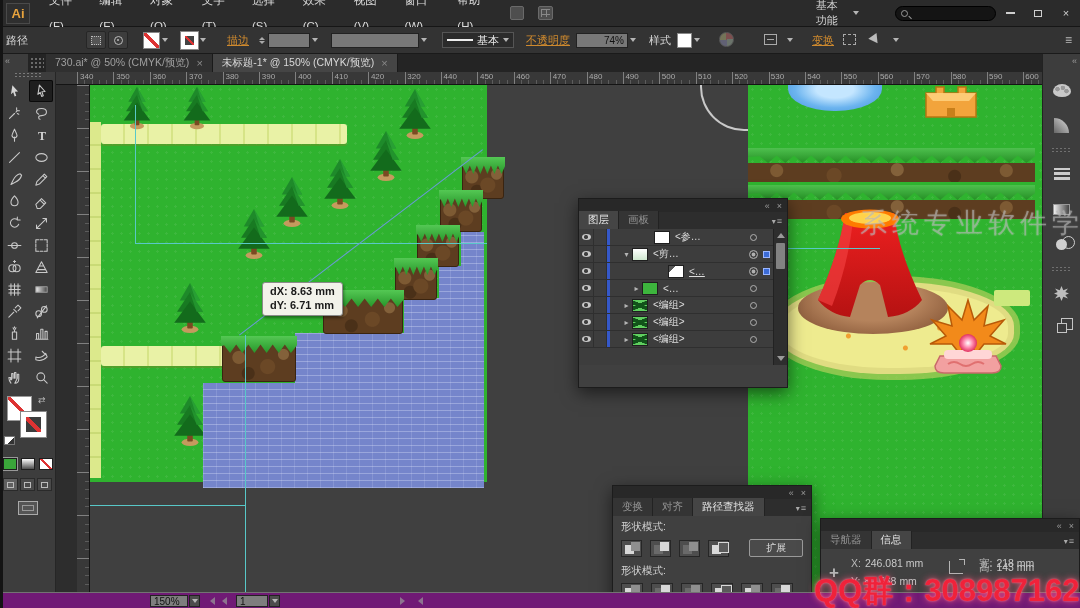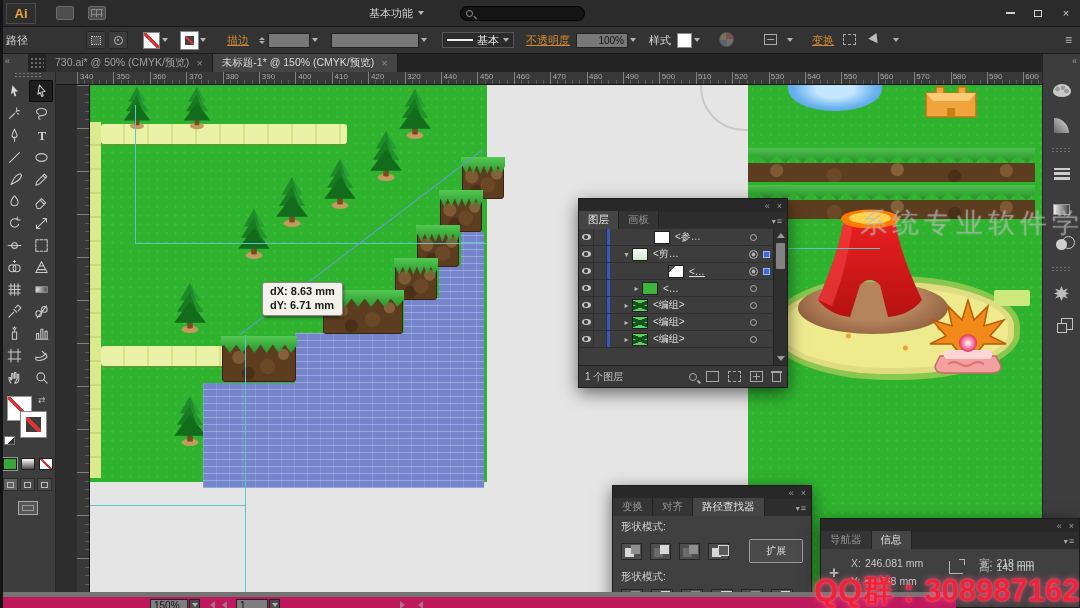--- a/index.html
+++ b/index.html
@@ -109,21 +109,21 @@
                        repeating-linear-gradient(90deg,#5c5c5c 0 1px,transparent 1px 7.28px);
       background-size:100% 100%,100% 4px;background-position:0 0,0 100%;background-repeat:no-repeat,repeat-x;overflow:hidden;}
   .hr-labels{display:flex;justify-content:space-between;padding:0 3px;font-size:8px;line-height:10px;color:#aaa;}
   .vruler{position:absolute;left:77px;top:85px;width:13px;bottom:16px;background:#383838;border-right:1px solid #141414;z-index:2;
       background-image:repeating-linear-gradient(180deg,#808080 0 1px,transparent 1px 43px),
                        repeating-linear-gradient(180deg,#5c5c5c 0 1px,transparent 1px 8.6px);
       background-size:100% 100%,4px 100%;background-position:0 0,100% 0;background-repeat:no-repeat,repeat-y;}
   .pasteboard{position:absolute;left:56px;top:85px;width:21px;bottom:16px;background:#2d2d2d;}
 
   
-  .viewport{position:absolute;left:90px;top:85px;right:38px;bottom:16px;background:#e5e5e5;overflow:hidden;z-index:1;}
+  .viewport{position:absolute;left:90px;top:85px;right:38px;bottom:16px;background:#404040;overflow:hidden;z-index:1;}
   .map{position:absolute;background:#2fb32f;background-image:radial-gradient(rgba(255,255,255,.07) 1px,transparent 1.2px);background-size:9px 9px;}
   .map-left{left:0;top:0;width:397px;height:397px;}
   .map-right{left:658px;top:0;width:294px;height:507px;}
   .ystrip{position:absolute;left:0;top:37px;width:11px;height:356px;background:repeating-linear-gradient(180deg,#dce98c 0 22px,#c9da76 22px 24px);}
   .ybar{position:absolute;left:11px;width:246px;height:20px;border-radius:3px;
       background:repeating-linear-gradient(90deg,#e9f2a6 0 22px,#d6e487 22px 24px);box-shadow:0 2px 0 rgba(120,140,40,.45);}
   .tree{position:absolute;}
   .cliff{position:absolute;width:42px;height:36px;border-radius:3px;border:1px solid #3a2410;
       background:radial-gradient(circle at 22% 38%,#7d5a33 0 6px,transparent 7px),
                  radial-gradient(circle at 62% 62%,#6b4826 0 7px,transparent 8px),
@@ -227,21 +227,21 @@
   .pf-panel{left:612px;top:485px;width:200px;height:123px;overflow:hidden;}
   .pf-body{padding:4px 8px;font-size:10.5px;color:#d0d0d0;}
   .pf-row{display:flex;align-items:center;gap:8px;margin:5px 0 7px;}
   .pf{width:22px;height:17px;background:#4e4e4e;border:1px solid #262626;position:relative;}
   .pf::before,.pf::after{content:"";position:absolute;width:9px;height:9px;}
   .pf::before{left:3px;top:4px;background:#d8d8d8;}
   .pf::after{left:9px;top:1px;background:#8f8f8f;}
   .pf.b::after{background:#d8d8d8;} .pf.b::before{background:#6a6a6a;}
   .pf.c::before{background:#6a6a6a;} 
   .pf.d::after{background:#5a5a5a;border:1px solid #d8d8d8;}
-  .pf-expand{margin-left:12px;width:56px;height:24px;border:1px solid #9a9a9a;border-radius:2px;background:#4a4a4a;
+  .pf-expand{margin-left:12px;width:56px;height:18px;border:1px solid #9a9a9a;border-radius:2px;background:#4a4a4a;
       color:#d8d8d8;font-size:10px;display:flex;align-items:center;justify-content:center;}
 
   
   .info-panel{left:820px;top:518px;width:260px;height:90px;}
   .info-body{position:relative;height:60px;font-size:10.5px;color:#c9c9c9;}
   .cross{position:absolute;left:8px;top:14px;font-size:17px;color:#b5b5b5;font-weight:bold;}
   .irow{position:absolute;white-space:nowrap;}
   .ilabel{color:#b9b9b9;margin-right:4px;}
   .dimico{position:absolute;left:128px;top:12px;width:14px;height:13px;border-left:1.4px solid #b5b5b5;border-bottom:1.4px solid #b5b5b5;}
   .dimico::after{content:"";position:absolute;right:-2px;top:-2px;width:5px;height:5px;border-top:1.4px solid #b5b5b5;border-right:1.4px solid #b5b5b5;}
@@ -257,21 +257,21 @@
       radial-gradient(circle at 75% 55%,#999 0 2px,transparent 2.5px),#c9c9c9;}
   .dk-wedge{width:15px;height:15px;border-radius:0 100% 0 0;background:linear-gradient(45deg,#666,#ddd);}
   .dk-stroke{width:16px;height:12px;background:linear-gradient(#ccc 0 2.5px,transparent 2.5px 4.5px,#ccc 4.5px 7.5px,transparent 7.5px 9px,#ccc 9px 12px);}
   .dk-grad{width:17px;height:11px;border:1px solid #999;background:linear-gradient(90deg,#eee,#444);}
   .dk-transp{width:11px;height:11px;border-radius:50%;background:#cfcfcf;position:relative;}
   .dk-transp::after{content:"";position:absolute;left:6px;top:-3px;width:11px;height:11px;border-radius:50%;border:1.5px solid #cfcfcf;}
   .dk-links{width:10px;height:10px;border:1.4px solid #c5c5c5;position:relative;background:#3d3d3d;}
   .dk-links::after{content:"";position:absolute;left:3px;top:-6px;width:10px;height:10px;border:1.4px solid #c5c5c5;z-index:-1;}
 
   
-  .statusbar{position:absolute;left:0;bottom:0;width:956px;height:16px;background:#be185d;border-top:5px solid #737373;z-index:6;font-size:10px;}
+  .statusbar{position:absolute;left:0;bottom:0;width:1080px;height:16px;background:#701a75;border-top:1px solid #737373;z-index:6;font-size:10px;}
   .sb-field{position:absolute;top:2px;height:12px;background:#7e7e7e;border:1px solid #222;color:#111;
       display:flex;align-items:center;padding:0 3px;}
   .sb-dd{position:absolute;top:2px;width:11px;height:12px;background:#4c4c4c;border:1px solid #222;display:flex;align-items:center;justify-content:center;}
   .sb-tri{width:0;height:0;border-top:4px solid transparent;border-bottom:4px solid transparent;position:absolute;top:4px;opacity:.7;}
   .sb-tri.l{border-right:5px solid #9a9a9a;} .sb-tri.r{border-left:5px solid #9a9a9a;}
   .sb-tool{position:absolute;left:290px;top:20px;color:#cfcfcf;}
 
   
   .wm-center{position:absolute;left:860px;top:205px;font-size:27px;letter-spacing:5px;color:rgba(178,178,178,.6);
       text-shadow:0 0 2px rgba(255,255,255,.25);z-index:8;white-space:nowrap;}
@@ -306,20 +306,32 @@
       </radialGradient>
       <linearGradient id="volg" x1="0" y1="0" x2="0" y2="1">
         <stop offset="0" stop-color="#ee2020"></stop>
           <stop offset="1" stop-color="#b61212"></stop>
       </linearGradient>
     </defs>
   </svg>
 
   <div class="menubar">
     <div class="ai-logo">Ai</div>
+    <div class="menus">
+
+    <span class="menu-item">文件(F)</span>
+        <span class="menu-item">编辑(E)</span>
+        <span class="menu-item">对象(O)</span>
+        <span class="menu-item">文字(T)</span>
+        <span class="menu-item">选择(S)</span>
+        <span class="menu-item">效果(C)</span>
+        <span class="menu-item">视图(V)</span>
+        <span class="menu-item">窗口(W)</span>
+        <span class="menu-item">帮助(H)</span>
+      </div>
     <div class="mb-ic"></div>
     <div class="mb-ic grid"></div>
     <div class="workspace-btn">
       <span>基本功能</span>
       <span class="dk-caret"></span>
     </div>
     <div class="searchbox">
       <span class="mag"></span>
     </div>
     <div class="win-btns">
@@ -361,21 +373,21 @@
     <div class="cb-field f-wide"></div>
     <div class="dd">
         <span class="dk-caret"></span>
       </div>
     <div class="stroke-style">
       <span class="line"></span>
       <span>基本</span>
       <span class="dk-caret" style="margin-left:auto"></span>
     </div>
     <span class="cb-link" style="margin-left:12px">不透明度</span>
-    <div class="cb-field f-md">100%</div>
+    <div class="cb-field f-md">74%</div>
     <div class="dd">
         <span class="dk-caret"></span>
       </div>
     <span class="cb-label" style="margin-left:8px">样式</span>
     <div class="sw-white"></div>
     <div class="dd">
         <span class="dk-caret"></span>
       </div>
     <div class="cb-ic" style="margin-left:14px">
         <span class="ic-recolor" style="display:block"></span>
@@ -871,29 +883,20 @@
           <div class="lr-sel">
             <span class="selsq"></span>
           </div>
         </div>
       </div>
     <div class="lscroll">
       <span class="tri up"></span>
       <span class="thumb"></span>
       <span class="tri dn"></span>
     </div>
-    <div class="p-foot">
-      <span>1 个图层</span>
-      <span class="spacer"></span>
-      <span class="fico fi-find"></span>
-      <span class="fico fi-sq"></span>
-      <span class="fico fi-sq dashed"></span>
-      <span class="fico fi-new"></span>
-      <span class="fico fi-trash"></span>
-    </div>
   </div>
 
   <div class="panel pf-panel">
     <div class="p-head">
       <span>«</span>
       <span>×</span>
     </div>
     <div class="p-tabs">
       <div class="p-tab">变换</div>
       <div class="p-tab">对齐</div>

